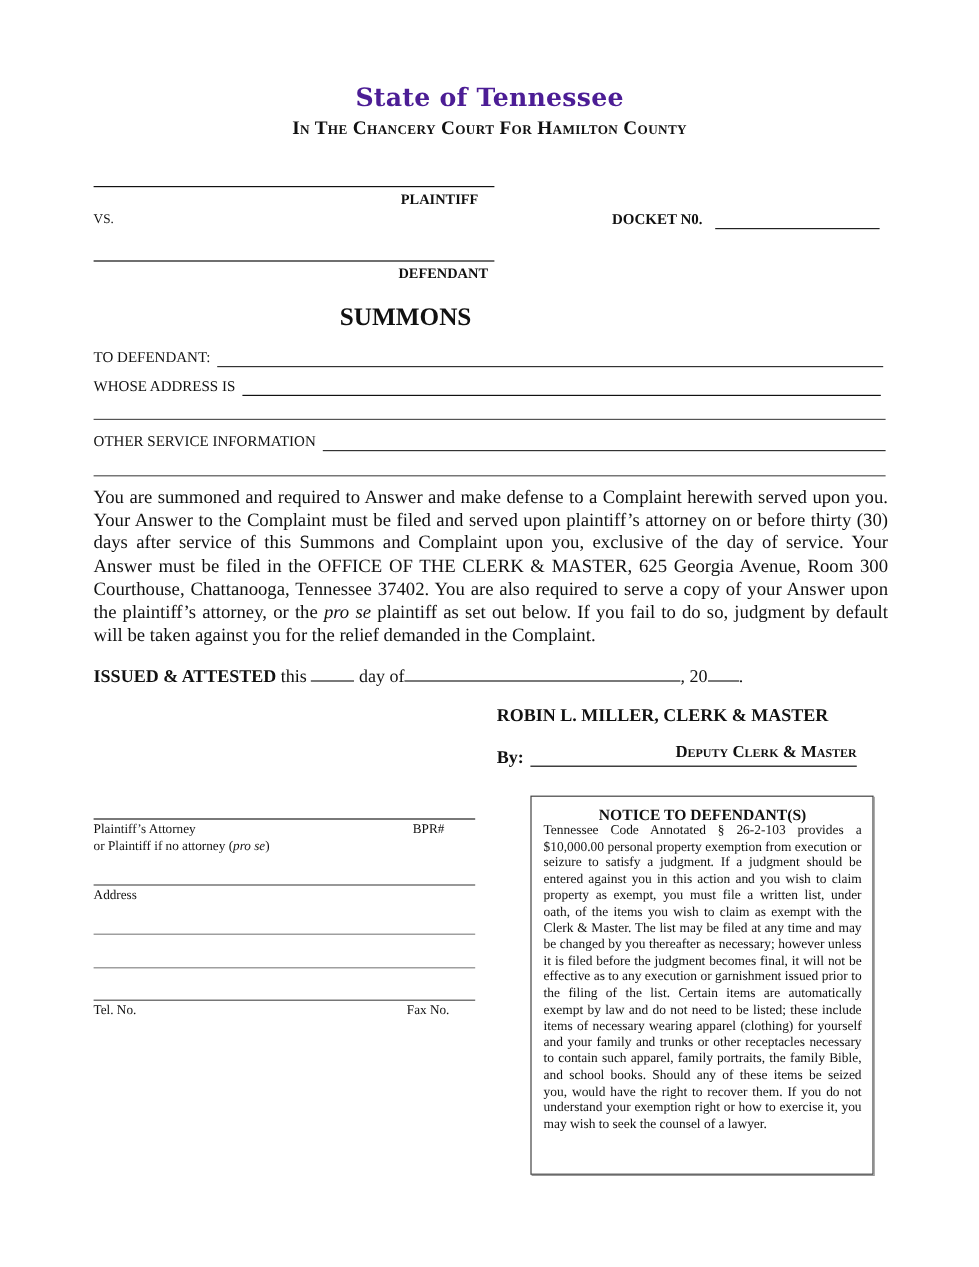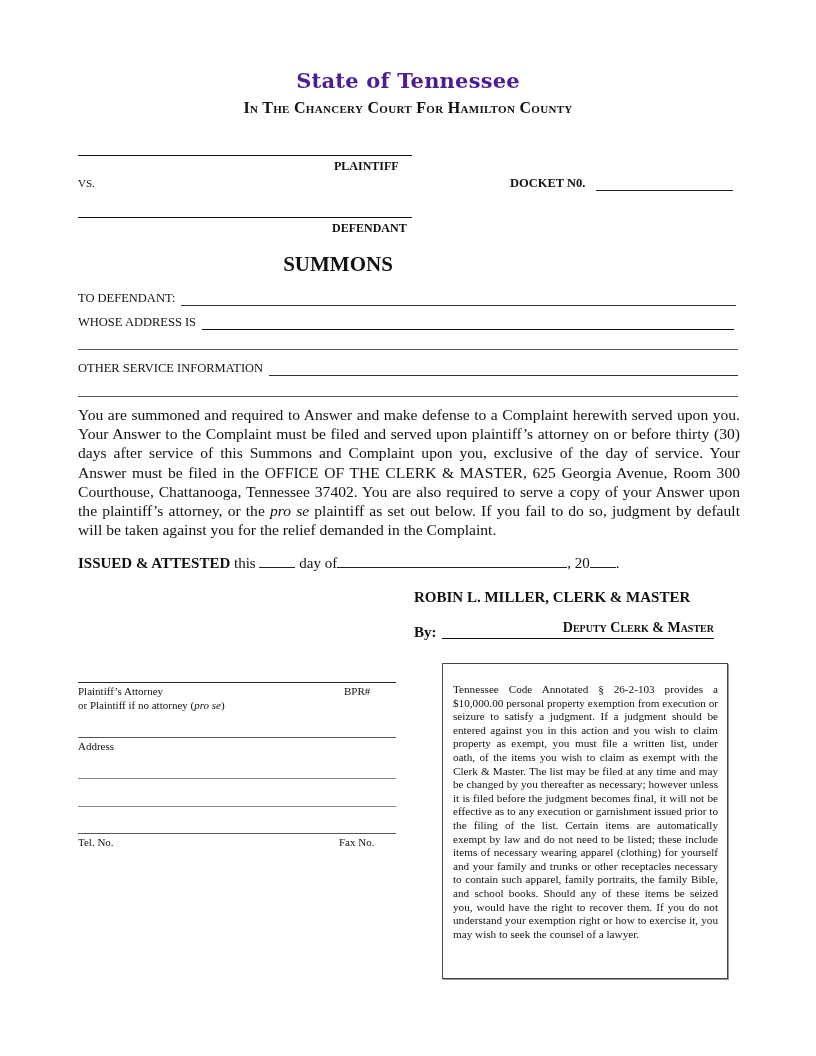--- a/index.html
+++ b/index.html
@@ -37,21 +37,21 @@
   .clerk-name { left: 414px; top: 589px; font-weight: bold; font-size: 15px; text-align: center; }
   .by-row { left: 414px; top: 624px; font-weight: bold; font-size: 15px; }
   .deputy { left: 442px; width: 272px; top: 620px; text-align: right; font-weight: bold; font-size: 14px; font-variant: small-caps; }
   .atty-block { left: 78px; width: 318px; font-size: 11px; }
   .notice-box {
     left: 442px; top: 663px; width: 286px; height: 316px;
     border: 1.3px solid #444; box-sizing: border-box; padding: 5px 9px 4px 10px;
     box-shadow: 1px 1px 0 #999;
   }
   .notice-title { text-align: center; font-weight: bold; font-size: 13px; line-height: 15px; margin-top: 2px; }
-  .notice-text { font-size: 11.2px; line-height: 13.6px; text-align: justify; margin-top: 14px; }
+  .notice-text { font-size: 11.2px; line-height: 13.6px; text-align: justify; margin-top: 0; }
 </style>
 </head>
 <body>
 
 <div class="abs state-title">State of Tennessee</div>
 <div class="abs court-title">In The Chancery Court For Hamilton County</div>
 
 <div class="hline" style="left:78px; top:155px; width:334px;"></div>
 <div class="abs label-b" style="left:334px; top:159px;">PLAINTIFF</div>
 <div class="abs small" style="left:78px; top:177px; font-size:11px;">VS.</div>
@@ -98,14 +98,15 @@
 <div class="abs atty-block" style="top:740px;">Address</div>
 <div class="hline thin" style="left:78px; top:778px; width:318px; border-top-color:#888;"></div>
 <div class="hline thin" style="left:78px; top:806px; width:318px; border-top-color:#888;"></div>
 <div class="hline thin" style="left:78px; top:833px; width:318px;"></div>
 <div class="abs atty-block" style="top:836px;">
   <span>Tel. No.</span>
   <span style="position:absolute; left:261px;">Fax No.</span>
 </div>
 
 <div class="abs notice-box">
+  <div class="notice-title">NOTICE TO DEFENDANT(S)</div>
   <div class="notice-text">Tennessee Code Annotated § 26-2-103 provides a $10,000.00 personal property exemption from execution or seizure to satisfy a judgment.  If a judgment should be entered against you in this action and you wish to claim property as exempt, you must file a written list, under oath, of the items you wish to claim as exempt with the Clerk &amp; Master.  The list may be filed at any time and may be changed by you thereafter as necessary; however unless it is filed before the judgment becomes final, it will not be effective as to any execution or garnishment issued prior to the filing of the list.  Certain items are automatically exempt by law and do not need to be listed; these include items of necessary wearing apparel (clothing) for yourself and your family and trunks or other receptacles necessary to contain such apparel, family portraits, the family Bible, and school books.  Should any of these items be seized you, would have the right to recover them.  If you do not understand your exemption right or how to exercise it, you may wish to seek the counsel of a lawyer.</div>
 </div>
 
 </body></html>

